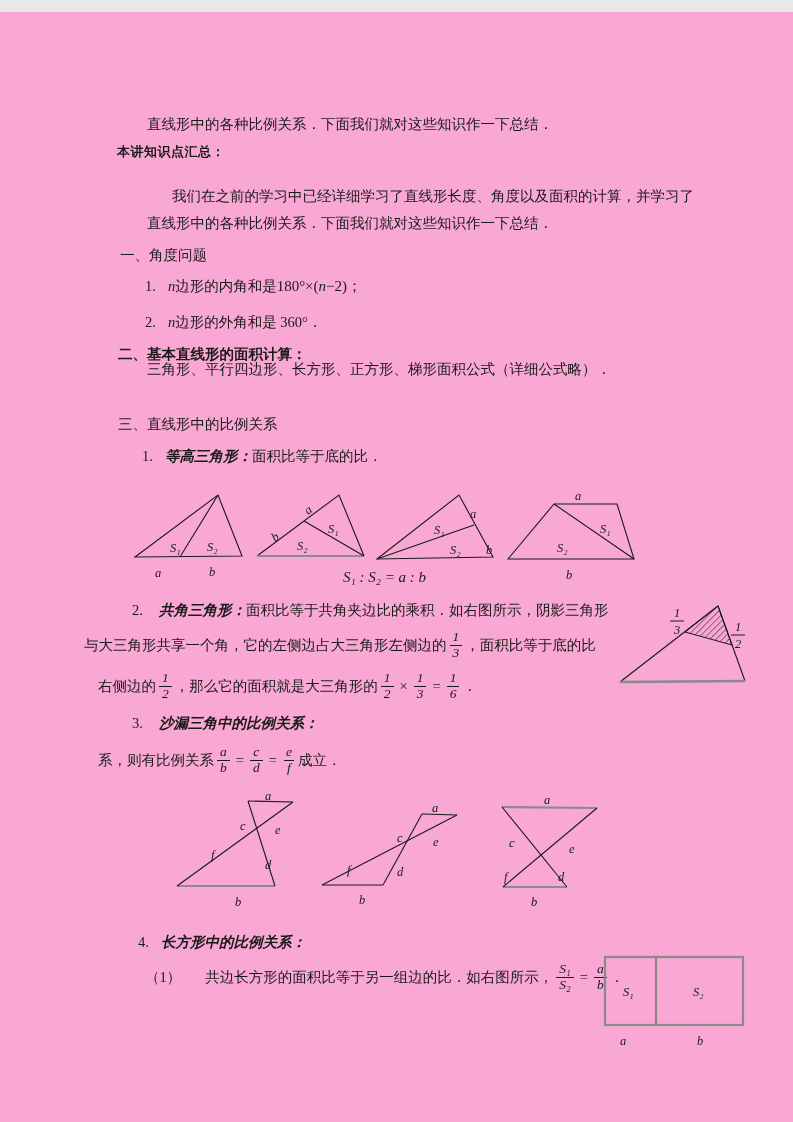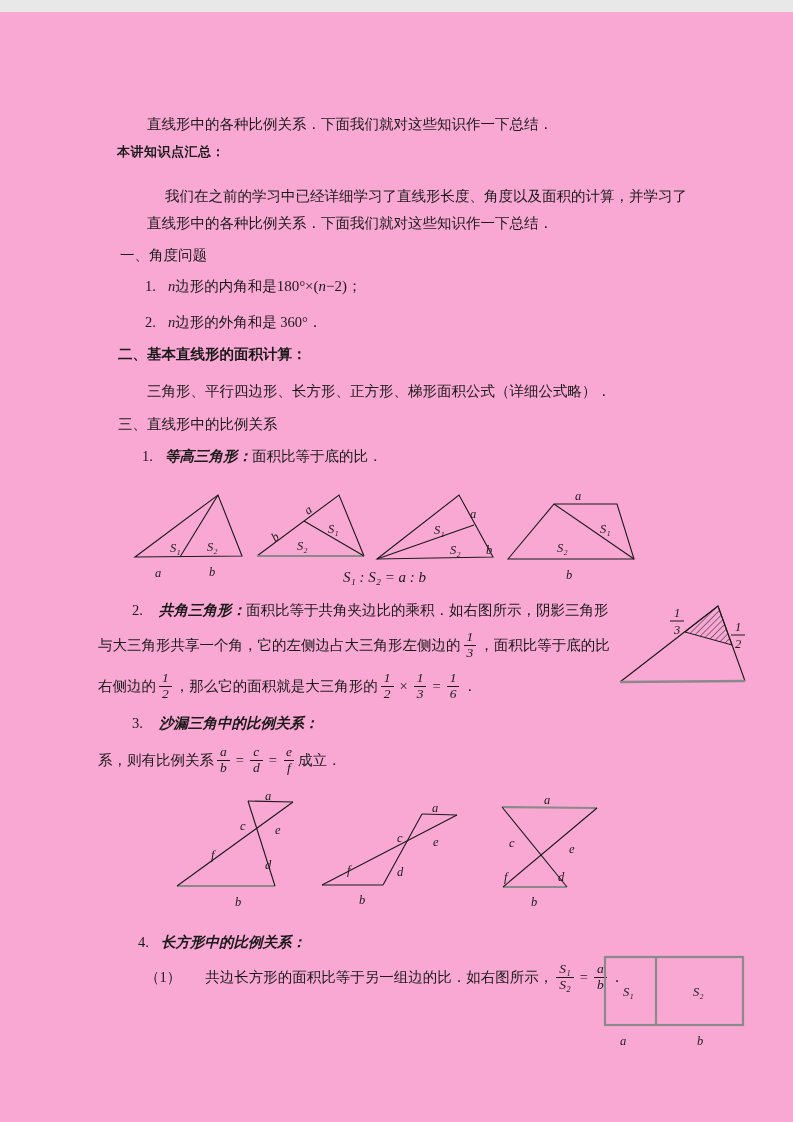--- a/index.html
+++ b/index.html
@@ -30,21 +30,21 @@
 <div class="page">
 
   <div class="line" style="left:147px; top:103px;">
     <span>直线形中的各种比例关系．下面我们就对这些知识作一下总结．</span>
   </div>
 
   <div class="line heading" style="left:117px; top:131px;">
     <span>本讲知识点汇总：</span>
   </div>
 
-  <div class="line" style="left:165px; top:175px;">
+  <div class="line" style="left:172px; top:175px;">
     <span>我们在之前的学习中已经详细学习了直线形长度、角度以及面积的计算，并学习了</span>
   </div>
   <div class="line" style="left:147px; top:202px;">
     <span>直线形中的各种比例关系．下面我们就对这些知识作一下总结．</span>
   </div>
 
   <div class="line" style="left:120px; top:234px;">
     <span>一、角度问题</span>
   </div>
   <div class="line" style="left:145px; top:265px;">
@@ -57,21 +57,21 @@
   </div>
   <div class="line" style="left:145px; top:301px;">
     <span class="num">2.</span>
     <span class="math">n</span>
     <span>边形的外角和是 360°．</span>
   </div>
 
   <div class="line" style="left:118px; top:333px;font-weight:bold;">
     <span>二、基本直线形的面积计算：</span>
   </div>
-  <div class="line" style="left:147px; top:370px;align-items:center;">
+  <div class="line" style="left:147px; top:348px;align-items:center;">
     <span>三角形、平行四边形、长方形、正方形、梯形面积公式（详细公式略）．</span>
   </div>
 
   <div class="line" style="left:118px; top:403px;">
     <span>三、直线形中的比例关系</span>
   </div>
   <div class="line" style="left:142px; top:435px;">
     <span class="num">1.</span>
     <span class="term">等高三角形：</span>
     <span>面积比等于底的比．</span>
@@ -118,21 +118,21 @@
 
   <div class="line caption" style="left:343px; top:557px;">
     <span>S₁ : S₂ = a : b</span>
   </div>
 
   <div class="line" style="left:132px; top:589px;">
     <span class="num-wide">2.</span>
     <span class="term">共角三角形：</span>
     <span>面积比等于共角夹边比的乘积．如右图所示，阴影三角形</span>
   </div>
-  <div class="line" style="left:98px; top:613px; height:40px;">
+  <div class="line" style="left:84px; top:613px; height:40px;">
     <span>与大三角形共享一个角，它的左侧边占大三角形左侧边的</span>
     <span class="frac">
       <span class="fn">1</span>
       <span class="fd">3</span>
     </span>
     <span>，面积比等于底的比</span>
   </div>
   <div class="line" style="left:98px; top:652px; height:44px;">
     <span>右侧边的</span>
     <span class="frac">

